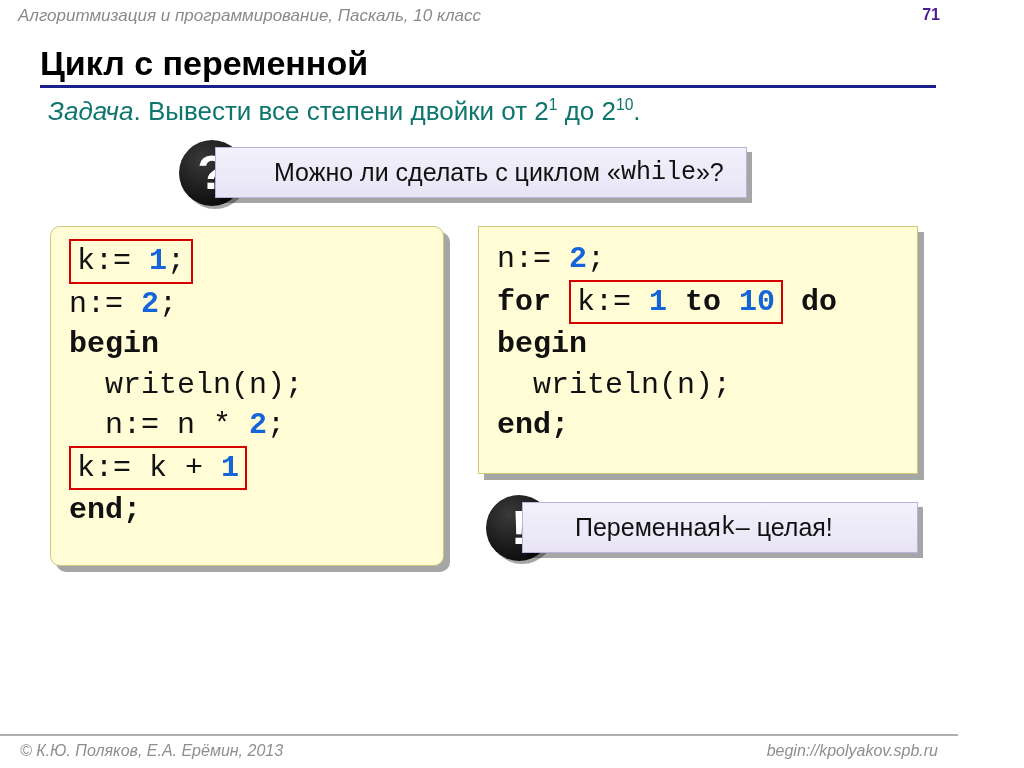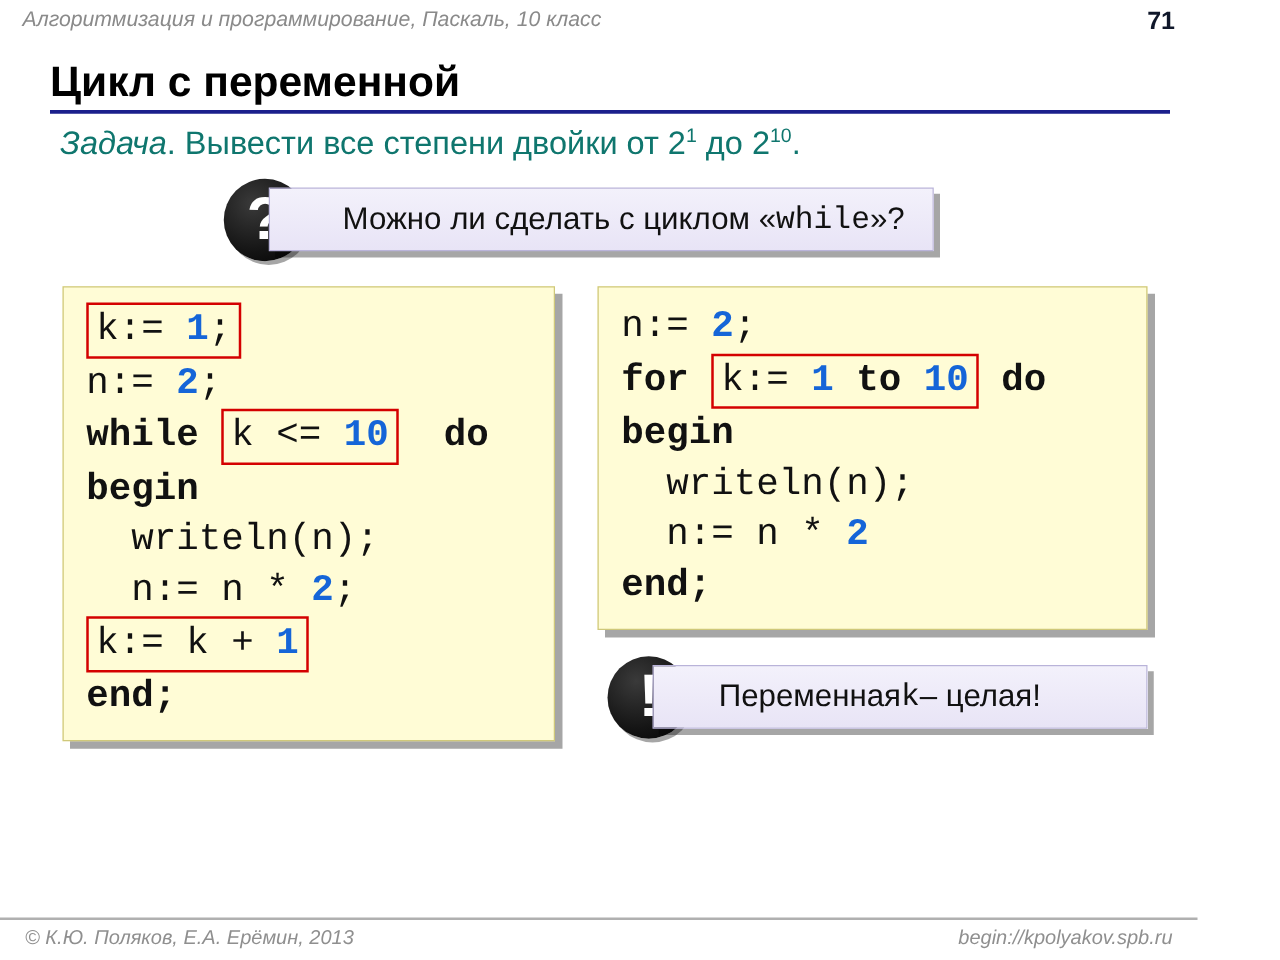--- a/index.html
+++ b/index.html
@@ -19,22 +19,22 @@
     display: flex;
     justify-content: space-between;
     align-items: flex-start;
     padding: 6px 18px 0 18px;
     font-style: italic;
     color: #8a8a8a;
     font-size: 17px;
   }
   .pagenum {
     font-weight: bold;
-    font-size: 20px;
-    color: #0f172a;
+    font-size: 16px;
+    color: #4c1d95;
     font-style: normal;
   }
   .title {
     margin: 18px 22px 0 40px;
     font-size: 34px;
     font-weight: bold;
     color: #000;
     border-bottom: 3px solid #1b1f8c;
     padding-bottom: 2px;
   }
@@ -95,21 +95,21 @@
     background: #fffcd6;
     border: 1px solid #cfc87a;
     box-shadow: 6px 6px 0 rgba(0,0,0,0.35);
     padding: 12px 22px 14px 18px;
     font-family: "Courier New", monospace;
     font-size: 30px;
     line-height: 1.35;
     color: #111;
     position: relative;
   }
-  .codebox.left { width: 406px; min-height: 340px; }
+  .codebox.left { width: 406px; min-height: 340px; border-radius: 10px; }
   .codebox.right { width: 440px; min-height: 248px; }
   .num  { color: #1565d8; font-weight: bold; }
   .whilekw, .forkw, .beginkw, .endkw, .dokw, .tokw { font-weight: bold; }
   .pre { white-space: pre; display: block; }
   .ind { padding-left: 2ch; display: inline-block; }
 
   .red-frame {
     border: 2px solid #d40000;
     padding: 0 6px;
     display: inline-block;
@@ -168,35 +168,33 @@
           <span>»?</span>
       </div>
     </div>
   </div>
 
   <div class="code-area">
 
     <div class="codebox left">
       <div class="pre"><span class="red-frame"><span>k:= </span><span class="num">1</span><span>;</span></span></div>
       <div class="pre"><span>n:= </span><span class="num">2</span><span>;</span></div>
-      <div class="pre"><span class="whilekw">while </span><span class="red-frame"><span>k &lt;= </span><span class="num">10</span></span><span class="dokw">  do</span></div>
       <div class="pre beginkw">begin</div>
       <div class="pre"><span class="ind">writeln(n);</span></div>
       <div class="pre"><span class="ind"><span>n:= n * </span><span class="num">2</span><span>;</span></span></div>
       <div class="pre"><span class="ind red-frame"><span>k:= k + </span><span class="num">1</span></span></div>
       <div class="pre endkw">end;</div>
     </div>
 
     <div class="rightcol">
       <div class="codebox right">
         <div class="pre"><span>n:= </span><span class="num">2</span><span>;</span></div>
         <div class="pre"><span class="forkw">for </span><span class="red-frame"><span>k:= </span><span class="num">1</span><span class="tokw"> to </span><span class="num">10</span></span><span class="dokw"> do</span></div>
         <div class="pre beginkw">begin</div>
         <div class="pre"><span class="ind">writeln(n);</span></div>
-        <div class="pre"><span class="ind"><span>n:= n * </span><span class="num">2</span></span></div>
         <div class="pre endkw">end;</div>
       </div>
 
       <div class="callout2">
         <div class="badge">!</div>
         <div class="callout-body">
           <span>Переменная </span>
             <span class="mono">k</span>
             <span> – целая!</span>
         </div>

